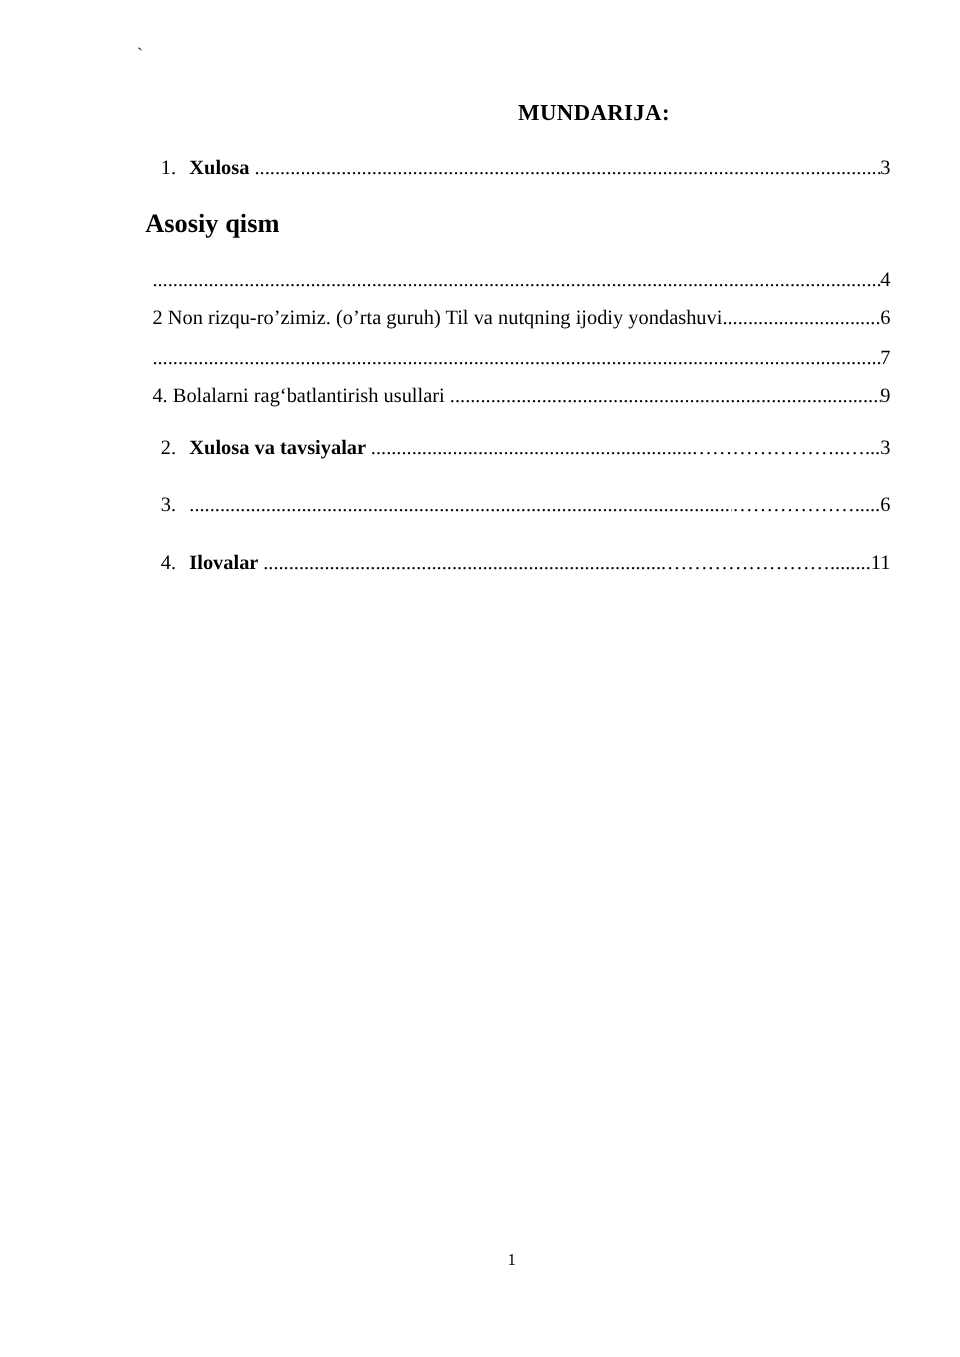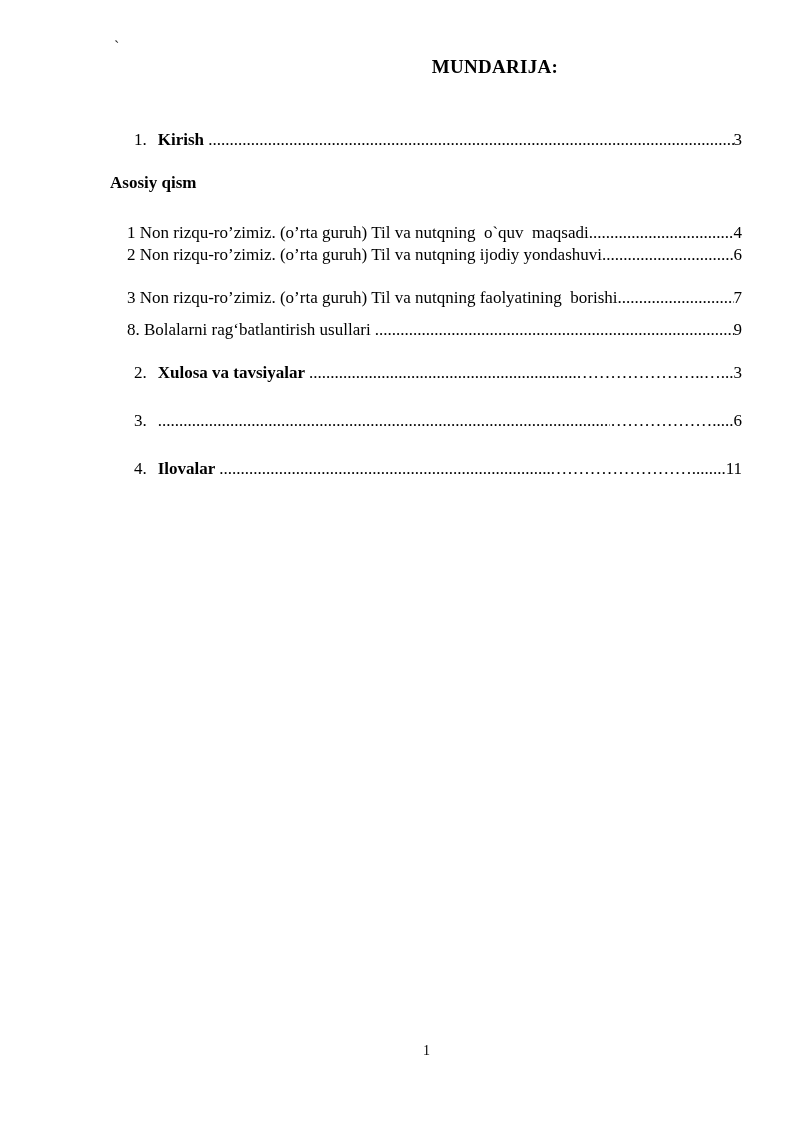--- a/index.html
+++ b/index.html
@@ -19,32 +19,32 @@
   .stray-mark {
     position: absolute;
     left: 114px;
     top: 38px;
     font-size: 16px;
     color: #222;
   }
   .doc-title {
     position: absolute;
     left: 190px;
-    top: 56px;
+    top: 84px;
     width: 610px;
     text-align: center;
     font-weight: bold;
     font-size: 19px;
     letter-spacing: 0.3px;
   }
   .section-heading {
     position: absolute;
-    left: 110px;
+    left: 121px;
     font-weight: bold;
-    font-size: 17px;
+    font-size: 22px;
   }
   .toc-row {
     position: absolute;
     left: 127px;
     width: 615px;
     display: flex;
     align-items: baseline;
     font-size: 17px;
     line-height: 21px;
   }
@@ -89,51 +89,49 @@
 <body>
 
 <div class="page">
 
   <div class="stray-mark">`</div>
 
   <div class="doc-title">MUNDARIJA:</div>
 
   <div class="toc-row" style="top:129px">
     <span class="num">1.</span>
-    <span class="label">Kirish </span>
+    <span class="label">Xulosa </span>
     <span class="filler">............................................................................................................................................................................................................................</span>
     <span class="tail"></span>
     <span class="pg">3</span>
   </div>
 
   <div class="section-heading" style="top:173px">Asosiy qism</div>
 
   <div class="toc-row" style="top:222px">
-    <span class="text">1 Non rizqu-ro’zimiz. (o’rta guruh) Til va nutqning  o`quv  maqsadi</span>
     <span class="filler">............................................................................................................................................................................................................................</span>
     <span class="tail"></span>
     <span class="pg">4</span>
   </div>
 
-  <div class="toc-row" style="top:244px">
+  <div class="toc-row" style="top:254px">
     <span class="text">2 Non rizqu-ro’zimiz. (o’rta guruh) Til va nutqning ijodiy yondashuvi</span>
     <span class="filler">............................................................................................................................................................................................................................</span>
     <span class="tail"></span>
     <span class="pg">6</span>
   </div>
 
   <div class="toc-row" style="top:287px">
-    <span class="text">3 Non rizqu-ro’zimiz. (o’rta guruh) Til va nutqning faolyatining  borishi</span>
     <span class="filler">............................................................................................................................................................................................................................</span>
     <span class="tail"></span>
     <span class="pg">7</span>
   </div>
 
   <div class="toc-row" style="top:319px">
-    <span class="text">8. Bolalarni rag‘batlantirish usullari </span>
+    <span class="text">4. Bolalarni rag‘batlantirish usullari </span>
     <span class="filler">............................................................................................................................................................................................................................</span>
     <span class="tail"></span>
     <span class="pg">9</span>
   </div>
 
   <div class="toc-row" style="top:362px">
     <span class="num">2.</span>
     <span class="label">Xulosa va tavsiyalar </span>
     <span class="filler">............................................................................................................................................................................................................................</span>
     <span class="tail">…………………..…...</span>

